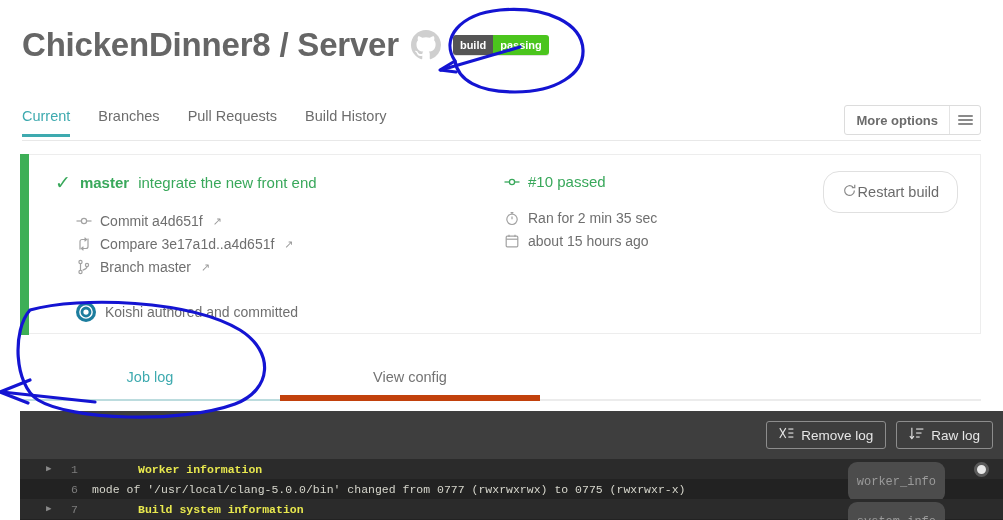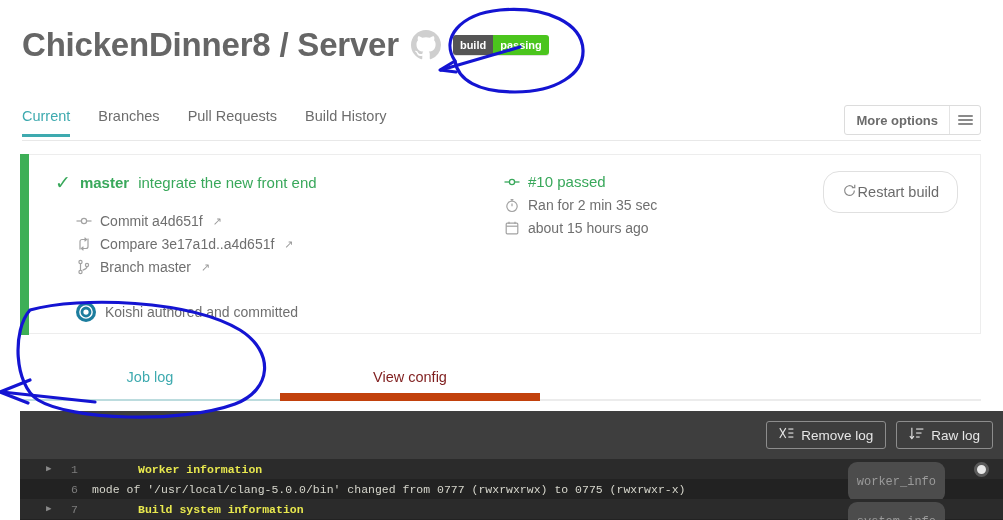--- a/index.html
+++ b/index.html
@@ -225,20 +225,21 @@
     display: flex;
     flex-direction: column;
     gap: 7px;
   }
   .build-number-row {
     display: flex;
     align-items: center;
     gap: 8px;
     font-size: 15px;
     color: #39a85b;
+    margin-bottom: 13px;
   }
   .build-number-row .meta-icon { color: #39a85b; }
 
   .restart-btn {
     position: absolute;
     right: 22px;
     top: 16px;
     display: flex;
     align-items: center;
     gap: 1px;
@@ -260,24 +261,24 @@
     top: 353px;
     width: 961px;
     height: 48px;
     background: #fff;
     display: flex;
   }
   .subtab {
     flex: 0 0 260px;
     text-align: center;
     font-size: 14.5px;
-    color: #7f1d1d;
+    color: #737373;
     padding-top: 16px;
     box-sizing: border-box;
-    border-bottom: 8px solid #c2410c;
+    border-bottom: 6px solid #c2410c;
     cursor: pointer;
   }
   .subtab.active {
     color: #3eaaaf;
     border-bottom: 2px solid #bcdcde;
   }
   .subtab-spacer { flex: 1 1 auto; border-bottom: 2px solid #ececec; }
 
   
   .log-panel {

